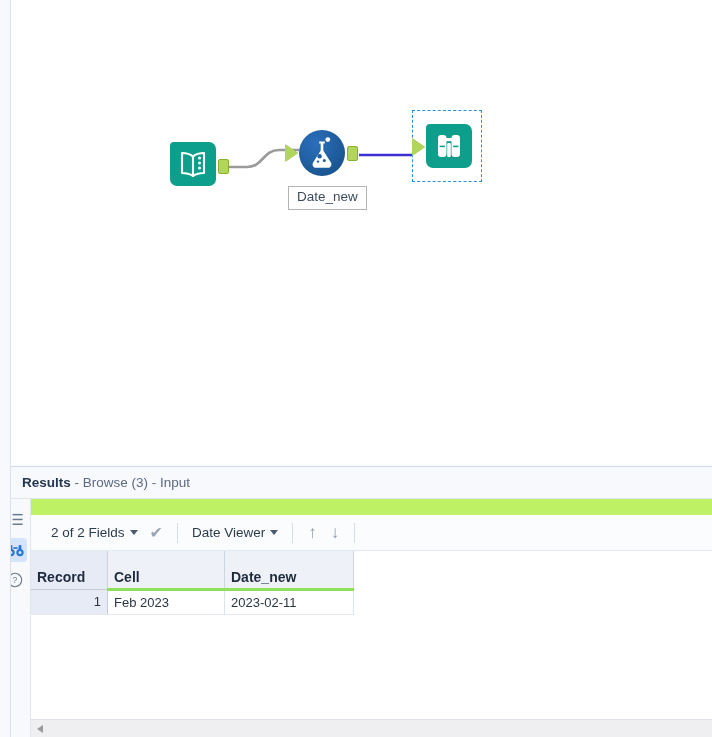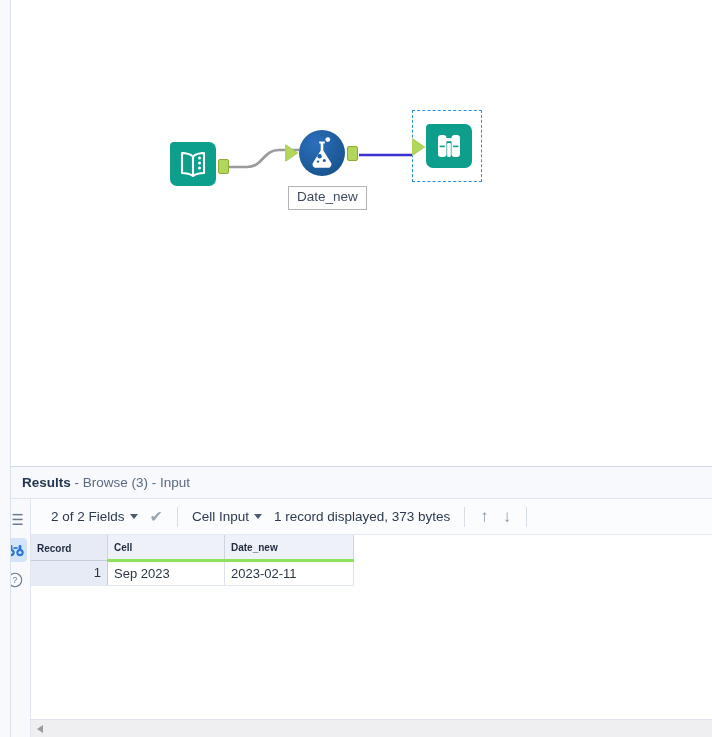--- a/index.html
+++ b/index.html
@@ -193,20 +193,21 @@
     background: #d4e5fb;
     color: #2878d4;
   }
 
   .results-main {
     flex: 1;
     display: flex;
     flex-direction: column;
     background: #ffffff;
     min-width: 0;
+    margin-top: 16px;
   }
 
   
   .results-toolbar {
     height: 35px;
     display: flex;
     align-items: center;
     background: #fbfcfe;
     border-bottom: 1px solid #e4eaf2;
     font-size: 13.5px;
@@ -250,23 +251,23 @@
     font-size: 13px;
     table-layout: fixed;
   }
   table.grid th {
     font-weight: bold;
     text-align: left;
     color: #1f2b3d;
     background: #eef1f8;
     border-bottom: 3px solid #8fe05c;
     border-right: 1px solid #ccd4e0;
-    padding: 3px 6px 2px 6px;
+    padding: 16px 6px 2px 6px;
     height: 19px;
-    font-size: 10px;
+    font-size: 14px;
     white-space: nowrap;
   }
   table.grid th.rec-head {
     background: #e6ebf5;
     border-bottom: 1px solid #c3cdda;
     border-right: 1px solid #ccd4e0;
   }
   table.grid td {
     background: #ffffff;
     color: #2b3645;
@@ -443,45 +444,42 @@
         <div class="results-toolbar">
           <div class="tb-item">
             <span>2 of 2 Fields</span>
             <span class="caret"></span>
           </div>
           <div class="tb-item">
             <span class="check-mark">✔</span>
           </div>
           <div class="tb-sep"></div>
           <div class="tb-item">
-            <span>Cell Input</span>
+            <span>Date Viewer</span>
             <span class="caret"></span>
-          </div>
-          <div class="tb-item">
-            <span>1 record displayed, 373 bytes</span>
           </div>
           <div class="tb-sep"></div>
           <span class="arrow-btn">↑</span>
           <span class="arrow-btn">↓</span>
           <div class="tb-sep"></div>
         </div>
 
         <div class="grid-wrap">
           <table class="grid">
             <thead>
               <tr>
                 <th class="rec-head col-record">Record</th>
                 <th class="col-date">Cell</th>
                 <th class="col-datenew">Date_new</th>
               </tr>
             </thead>
             <tbody>
               <tr>
                 <td class="rec-cell">1</td>
-                <td>Sep 2023</td>
+                <td>Feb 2023</td>
                 <td>2023-02-11</td>
               </tr>
             </tbody>
           </table>
         </div>
 
         <div class="hscroll">
           <div class="sb-arrow">
             <span class="sb-tri-left"></span>
           </div>

